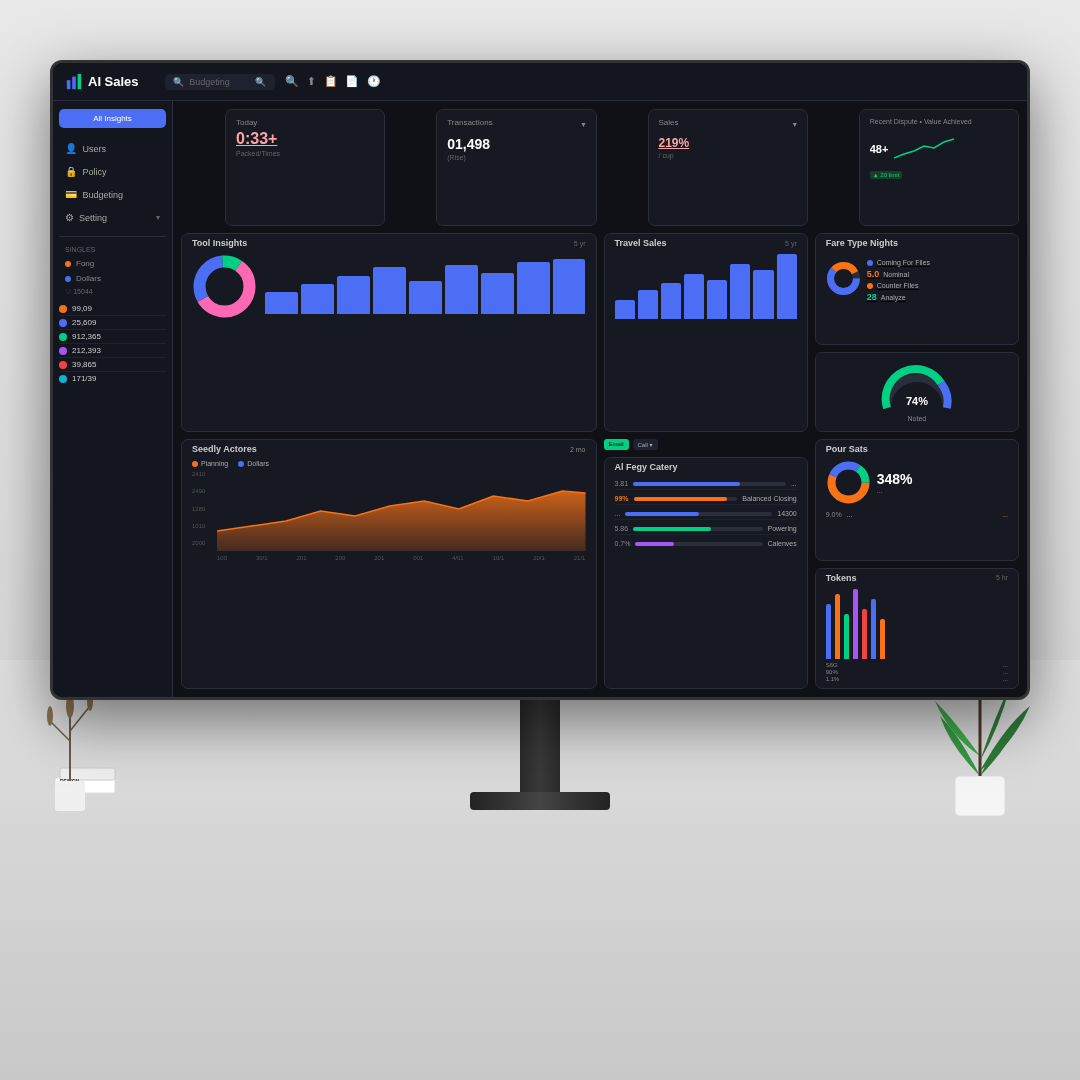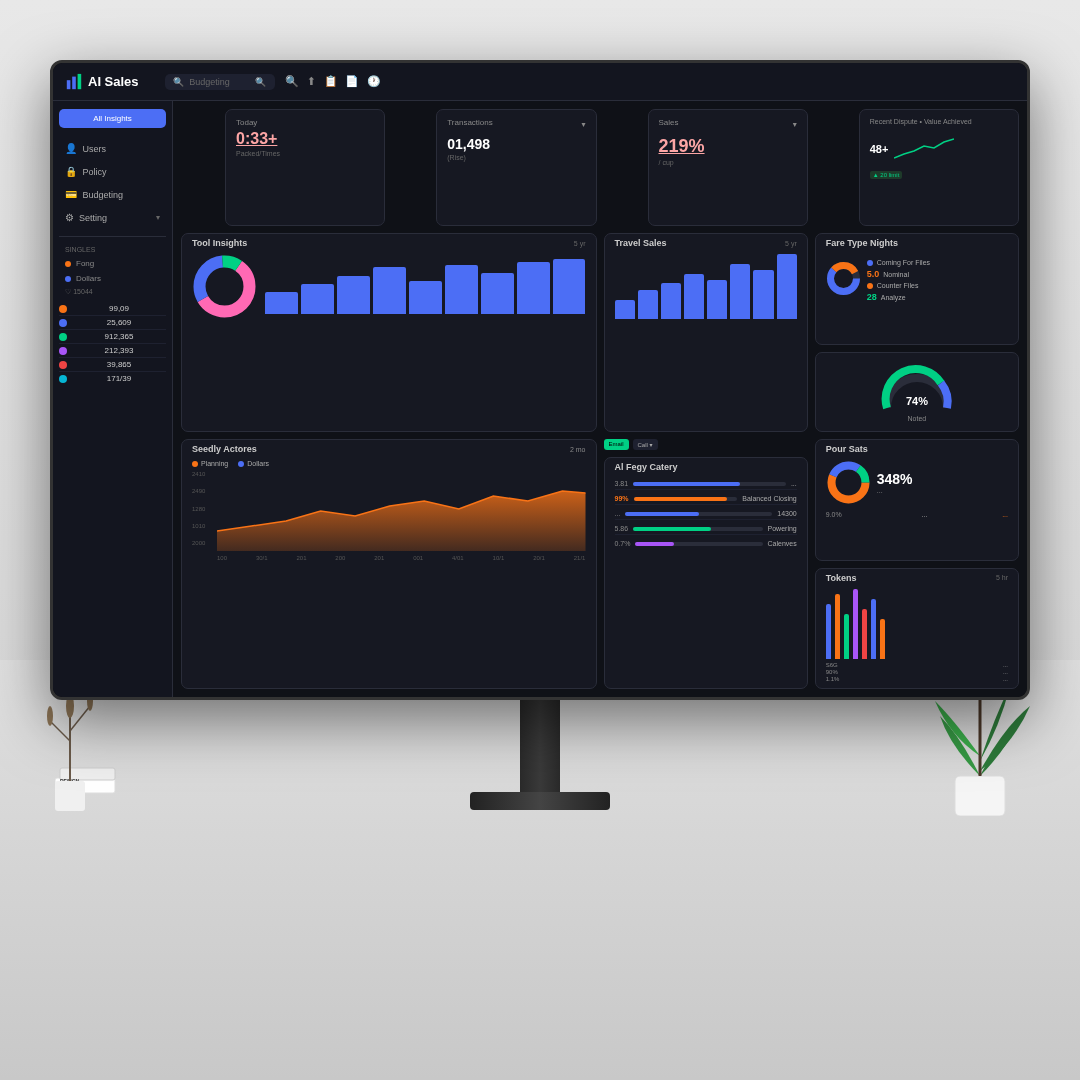--- a/index.html
+++ b/index.html
@@ -281,21 +281,20 @@
       min-width: 4px;
     }
 
     
     .list-item-row {
       display: flex;
       align-items: center;
       justify-content: space-between;
       padding: 2px 0;
       border-bottom: 1px solid #1e2130;
-      text-align: center;
     }
     .list-item-row:last-child { border-bottom: none; }
     .list-dot { width: 8px; height: 8px; border-radius: 50%; flex-shrink: 0; }
     .list-name { color: #ccc; font-size: 8px; margin-left: 5px; flex: 1; }
 
     
     .gauge-card {
       background: #161822;
       border-radius: 7px;
       padding: 8px 10px;
@@ -463,21 +462,21 @@
             </div>
             <div class="stat-value" style="font-size:14px;">01,498</div>
             <div class="stat-sub">(Rise)</div>
           </div>
 
           <div class="stat-card" style="grid-column:span 1;">
             <div class="chart-header">
               <span class="stat-label">Sales</span>
               <span style="color:#888;font-size:8px;">▾</span>
             </div>
-            <div class="stat-value green" style="font-size:18px;">219%</div>
+            <div class="stat-value green" style="font-size:12px;">219%</div>
             <div class="stat-sub">/ cup</div>
           </div>
 
           <div class="stat-card" style="grid-column:span 1;display:flex;flex-direction:column;gap:8px;">
             <div style="display:flex;justify-content:space-between;align-items:center;">
               <span style="color:#888;font-size:7px;">Recent Dispute • Value Achieved</span>
             </div>
             <div style="display:flex;align-items:center;gap:6px;margin-top:3px;">
               <div>
                 <div style="color:#fff;font-size:11px;font-weight:700;">48+</div>
@@ -538,21 +537,21 @@
               <div class="bar" style="height:100%;"></div>
             </div>
           </div>
 
           <div style="display:flex;flex-direction:column;gap:7px;grid-column:span 1;">
 
             <div class="chart-card" style="flex:1;">
               <div class="chart-header">
                 <span class="chart-title">Fare Type Nights</span>
               </div>
-              <div style="display:flex;align-items:center;gap:6px;">
+              <div style="display:flex;align-items:center;gap:6px;text-decoration:underline;">
 
                 <svg width="35" height="35" viewBox="0 0 35 35">
                   <circle cx="17.5" cy="17.5" r="13" fill="none" stroke="#2a2d3a" stroke-width="7"></circle>
                   <circle cx="17.5" cy="17.5" r="13" fill="none" stroke="#4c6ef5" stroke-width="7" stroke-dasharray="50 32"></circle>
                   <circle cx="17.5" cy="17.5" r="13" fill="none" stroke="#f97316" stroke-width="7" stroke-dasharray="25 57" stroke-dashoffset="-50"></circle>
                 </svg>
                 <div class="pie-legend">
                   <div class="pie-legend-item">
                     <span class="legend-dot" style="background:#4c6ef5;"></span>
                     <span>Coming For Files</span>

